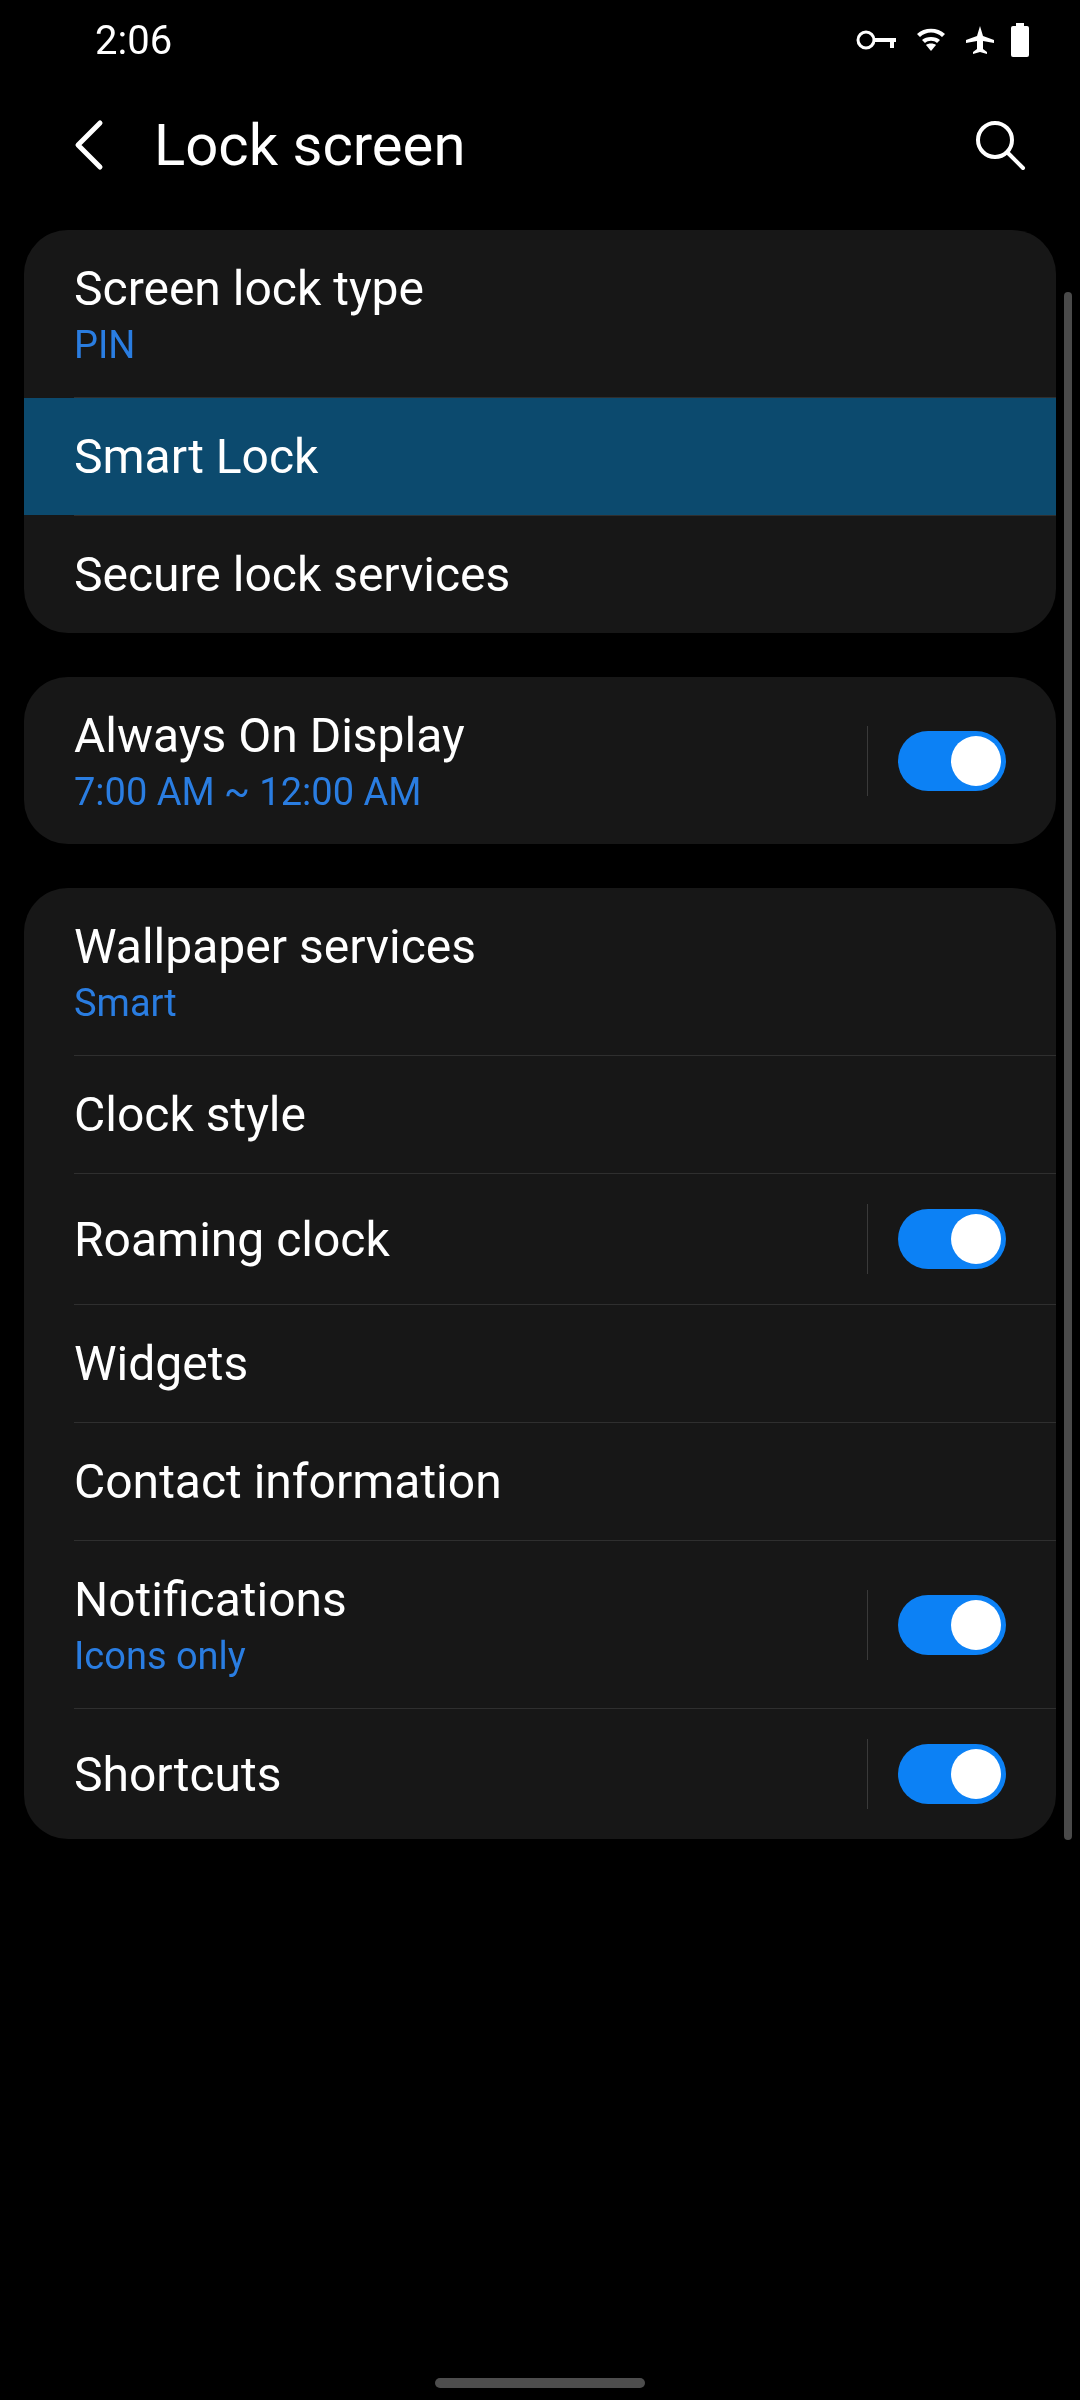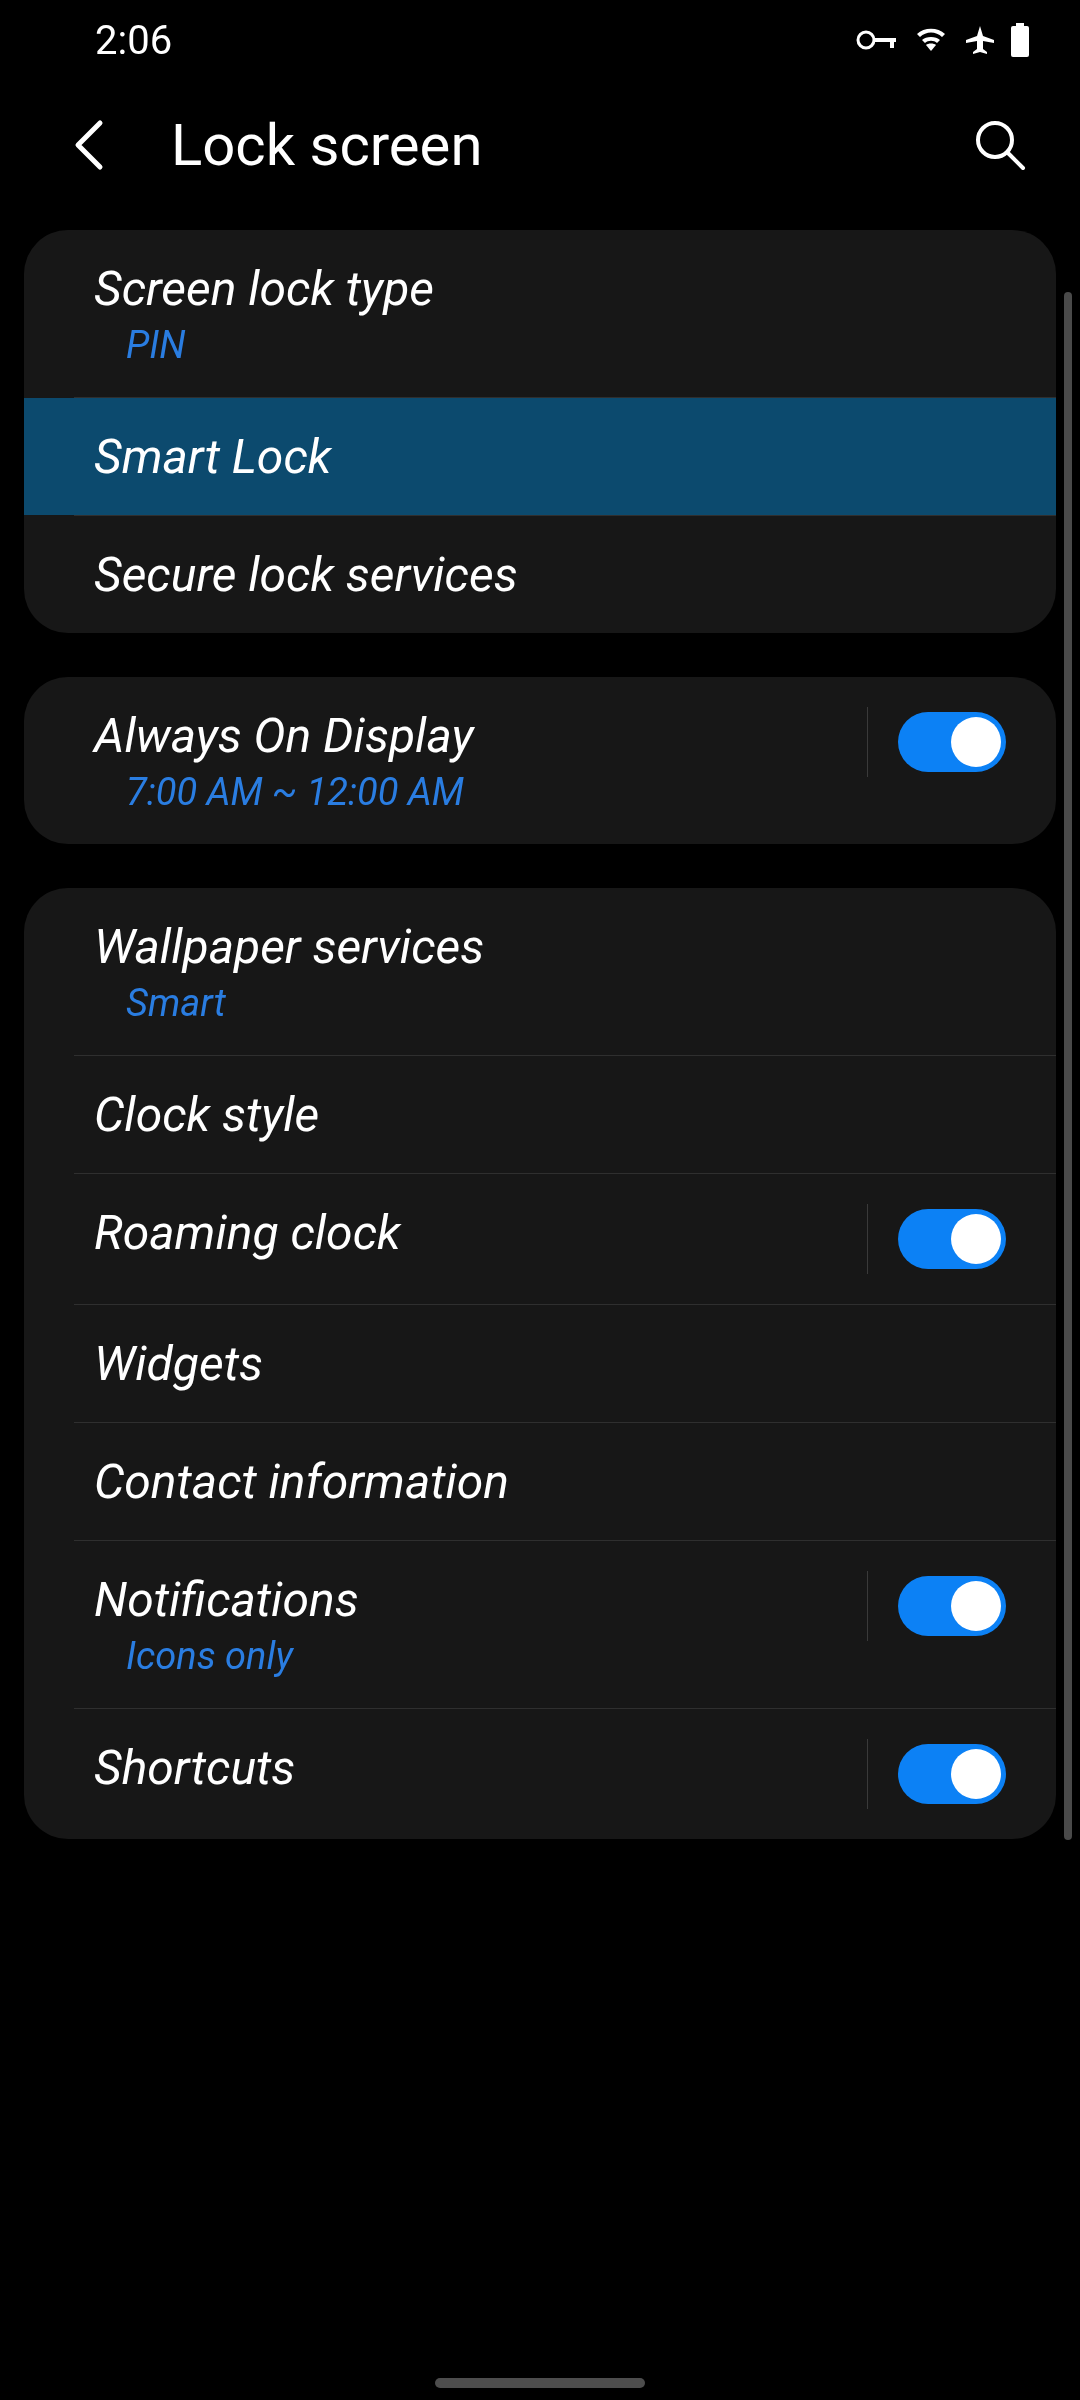--- a/index.html
+++ b/index.html
@@ -29,21 +29,21 @@
     align-items: center;
     gap: 14px;
   }
   .status-icons svg { display: block; }
 
   .app-bar {
     height: 130px;
     display: flex;
     align-items: center;
     padding: 0 50px 0 60px;
-    gap: 51px;
+    gap: 34px;
   }
   .page-title {
     font-size: 58px;
     font-weight: 400;
     flex: 1;
   }
   .back-button, .search-button {
     width: 60px;
     height: 60px;
     display: flex;
@@ -58,44 +58,42 @@
     padding: 20px 24px 0 24px;
   }
   .group {
     background: #171717;
     border-radius: 44px;
     margin-bottom: 44px;
     overflow: hidden;
   }
   .list-item {
     display: flex;
-    align-items: flex-start;
+    align-items: center;
     min-height: 110px;
-    padding: 30px 50px 30px 70px;
-    font-style: italic;
+    padding: 30px 50px 30px 50px;
   }
   .list-item.highlighted {
     background: #0c4a6e;
   }
   .list-text {
     flex: 1;
     display: flex;
     flex-direction: column;
     gap: 6px;
   }
   .item-title {
     font-size: 48px;
     font-weight: 400;
     color: #ffffff;
   }
   .item-sub {
     font-size: 38px;
     font-weight: 400;
     color: #2a7de1;
-    margin-left: 32px;
   }
   .divider {
     height: 1px;
     background: #2f2f2f;
     margin-left: 50px;
   }
   .switch-wrap {
     display: flex;
     align-items: center;
   }

